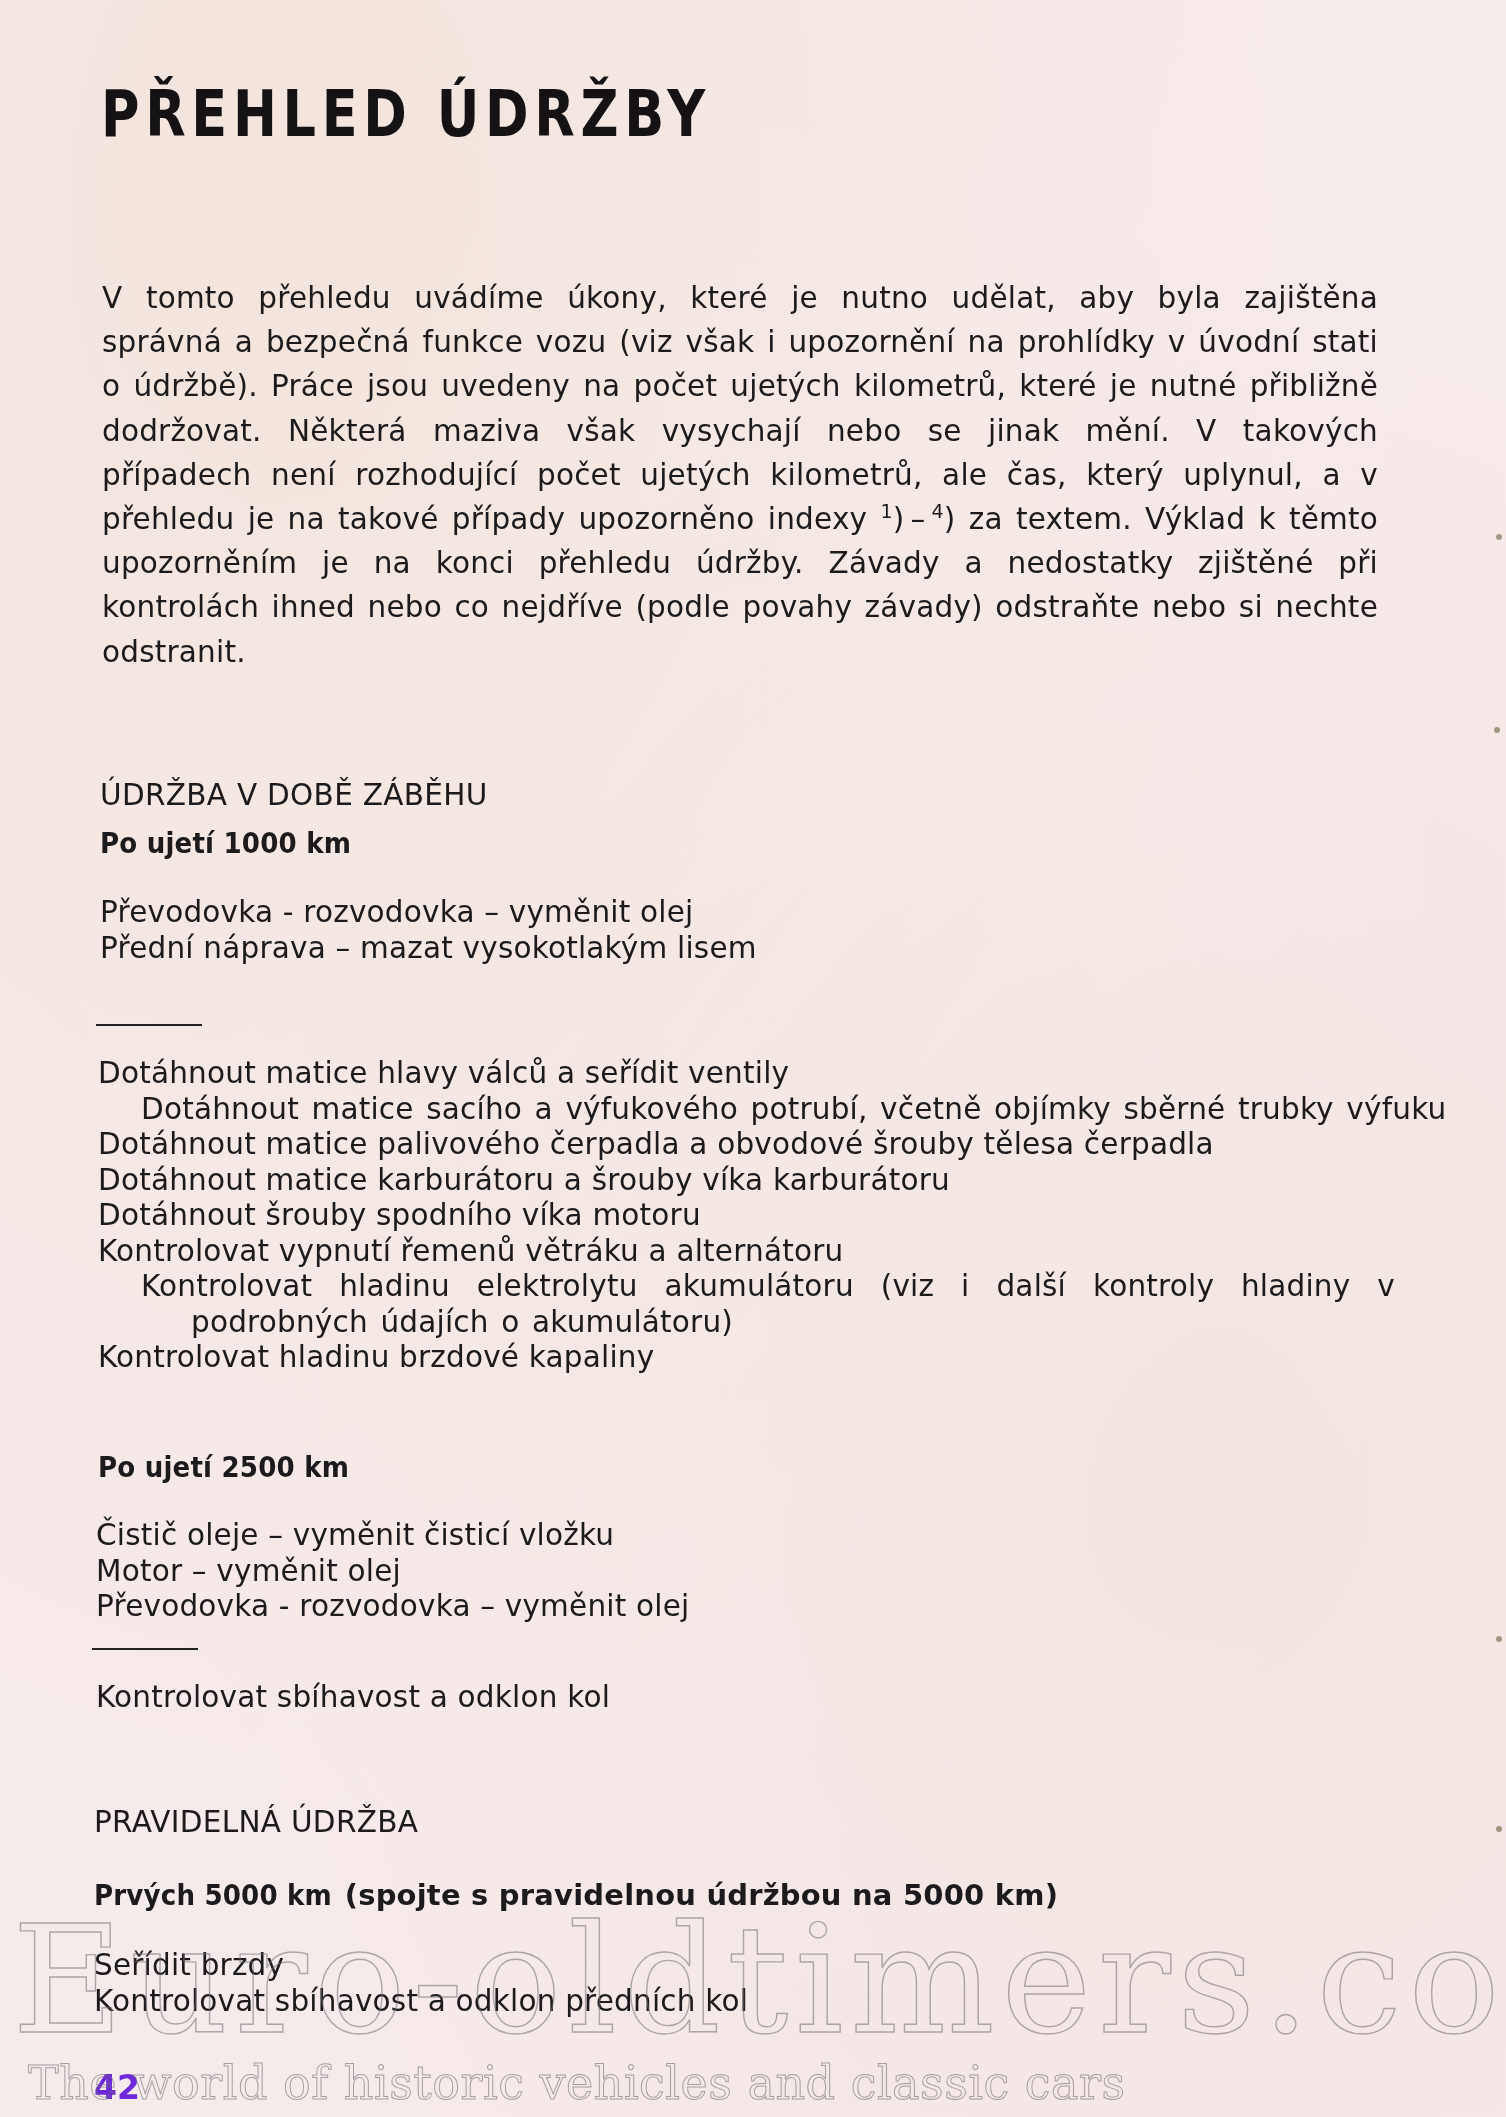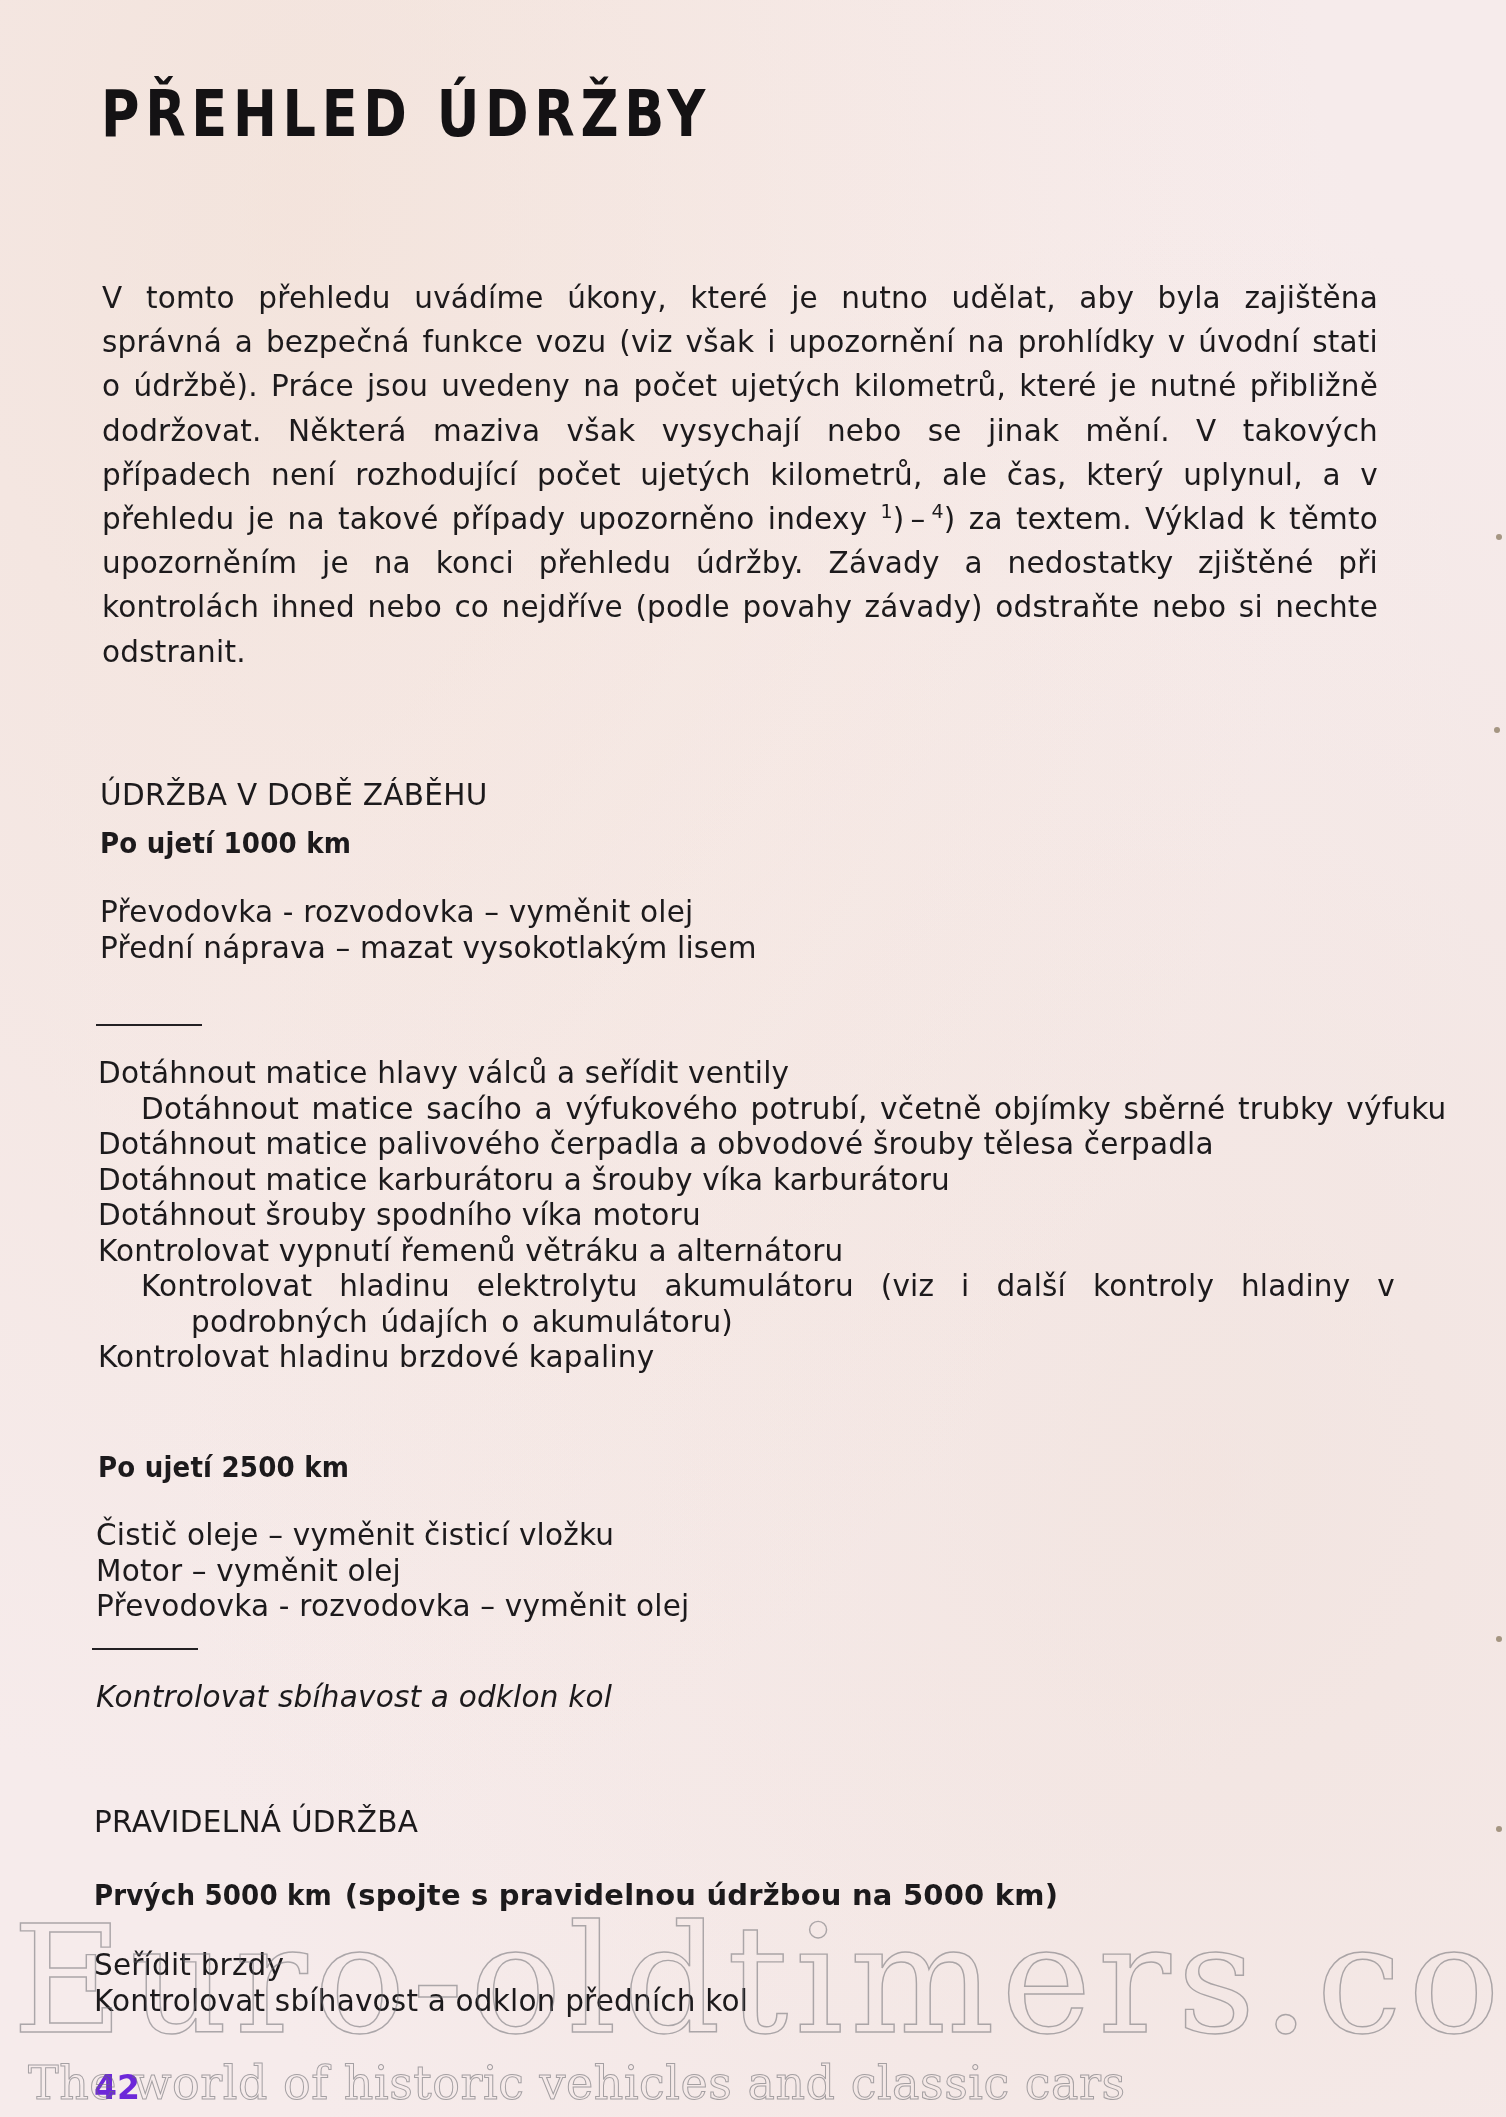--- a/index.html
+++ b/index.html
@@ -186,21 +186,21 @@
   <h3 class="subheading" style="left:92px; top:1450px;">Po ujetí 2500 km</h3>
 
   <ul class="task-list" style="left:90px; top:1518px;">
     <li>Čistič oleje – vyměnit čisticí vložku</li>
     <li>Motor – vyměnit olej</li>
     <li>Převodovka - rozvodovka – vyměnit olej</li>
   </ul>
 
   <div class="rule" style="left:86px; top:1648px; width:106px;"></div>
 
-  <ul class="task-list" style="left:90px; top:1680px;font-style:italic;">
+  <ul class="task-list" style="left:90px; top:1680px;">
     <li>Kontrolovat sbíhavost a odklon kol</li>
   </ul>
 
   <h2 class="section-heading" style="left:88px; top:1805px;">PRAVIDELNÁ ÚDRŽBA</h2>
 
   <h3 class="subheading" style="left:88px; top:1878px; transform:none;"><span style="display:inline-block; transform:scaleX(0.9); transform-origin:left top; margin-right:-24px;">Prvých 5000 km</span><span class="normal"> (spojte s pravidelnou údržbou na 5000 km)</span></h3>
 
   <ul class="task-list" style="left:88px; top:1948px;">
     <li>Seřídit brzdy</li>
     <li>Kontrolovat sbíhavost a odklon předních kol</li>

